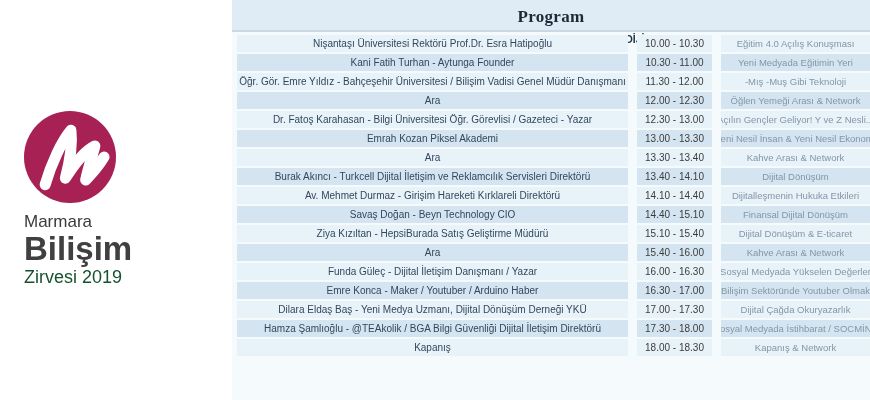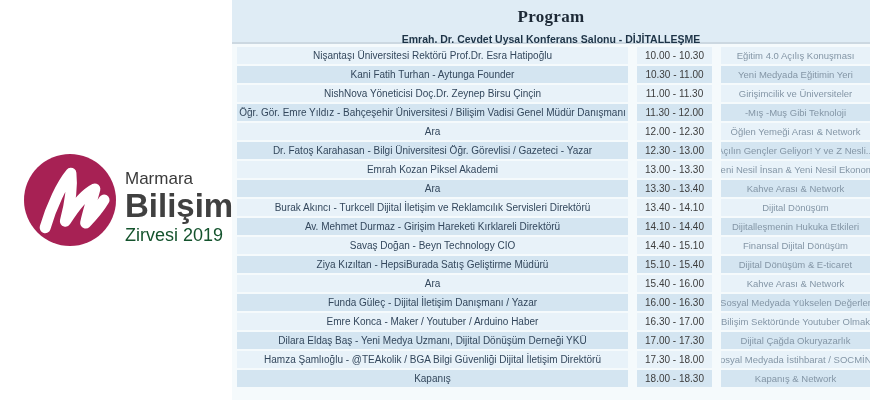--- a/index.html
+++ b/index.html
@@ -6,34 +6,34 @@
   .stage {
     position:relative; width:870px; height:400px; overflow:hidden;
     display:flex; background:#ffffff;
     font-family:"Liberation Sans", sans-serif;
   }
   
   .left {
     flex:0 0 232px; width:232px; display:flex; align-items:center;
     background:#ffffff;
   }
-  .logo-row { display:flex; align-items:flex-end; gap:9px; padding-left:24px; }
+  .logo-row { display:flex; align-items:flex-start; gap:9px; padding-left:24px;flex-direction:column; }
   .logo-mark { width:92px; height:92px; flex:0 0 92px; }
   .logo-mark svg { display:block; width:100%; height:100%; }
   .logo-text { display:flex; flex-direction:column; }
   .logo-l1 { font-size:17px; color:#3a3a3a; line-height:1.15; }
   .logo-l2 { font-size:33px; font-weight:bold; color:#404040; line-height:1.05; }
   .logo-l3 { font-size:18px; color:#14532d; line-height:1.25; }
   
   .panel {
     flex:1; background:#f5fafc; display:flex; flex-direction:column;
     box-sizing:border-box;
   }
   .panel-header {
-    height:44px; box-sizing:border-box; background:#dfecf5;
+    height:32px; box-sizing:border-box; background:#dfecf5;
     border-bottom:2px solid #ccd8e1; text-align:center; padding-top:7px;
   }
   .panel-title {
     margin:0; font-family:"Liberation Serif", serif;
     font-size:17px; font-weight:bold; color:#1d2936; letter-spacing:.3px;
   }
   .panel-subtitle {
     margin:6px 0 0; font-size:10.5px; font-weight:bold; color:#1d3346;
   }
   .rows {
@@ -85,25 +85,20 @@
     <div class="cell time">10.00 - 10.30</div>
     <div class="cell topic">Eğitim 4.0 Açılış Konuşması</div>
   </div>
 
   <div class="row">
     <div class="cell speaker">Kani Fatih Turhan - Aytunga Founder</div>
     <div class="cell time">10.30 - 11.00</div>
     <div class="cell topic">Yeni Medyada Eğitimin Yeri</div>
   </div>
 
-  <div class="row">
-    <div class="cell speaker">NishNova Yöneticisi Doç.Dr. Zeynep Birsu Çinçin</div>
-    <div class="cell time">11.00 - 11.30</div>
-    <div class="cell topic">Girişimcilik ve Üniversiteler</div>
-  </div>
 
   <div class="row">
     <div class="cell speaker">Öğr. Gör. Emre Yıldız - Bahçeşehir Üniversitesi / Bilişim Vadisi Genel Müdür Danışmanı</div>
     <div class="cell time">11.30 - 12.00</div>
     <div class="cell topic">-Mış -Muş Gibi Teknoloji</div>
   </div>
 
   <div class="row">
     <div class="cell speaker">Ara</div>
     <div class="cell time">12.00 - 12.30</div>

